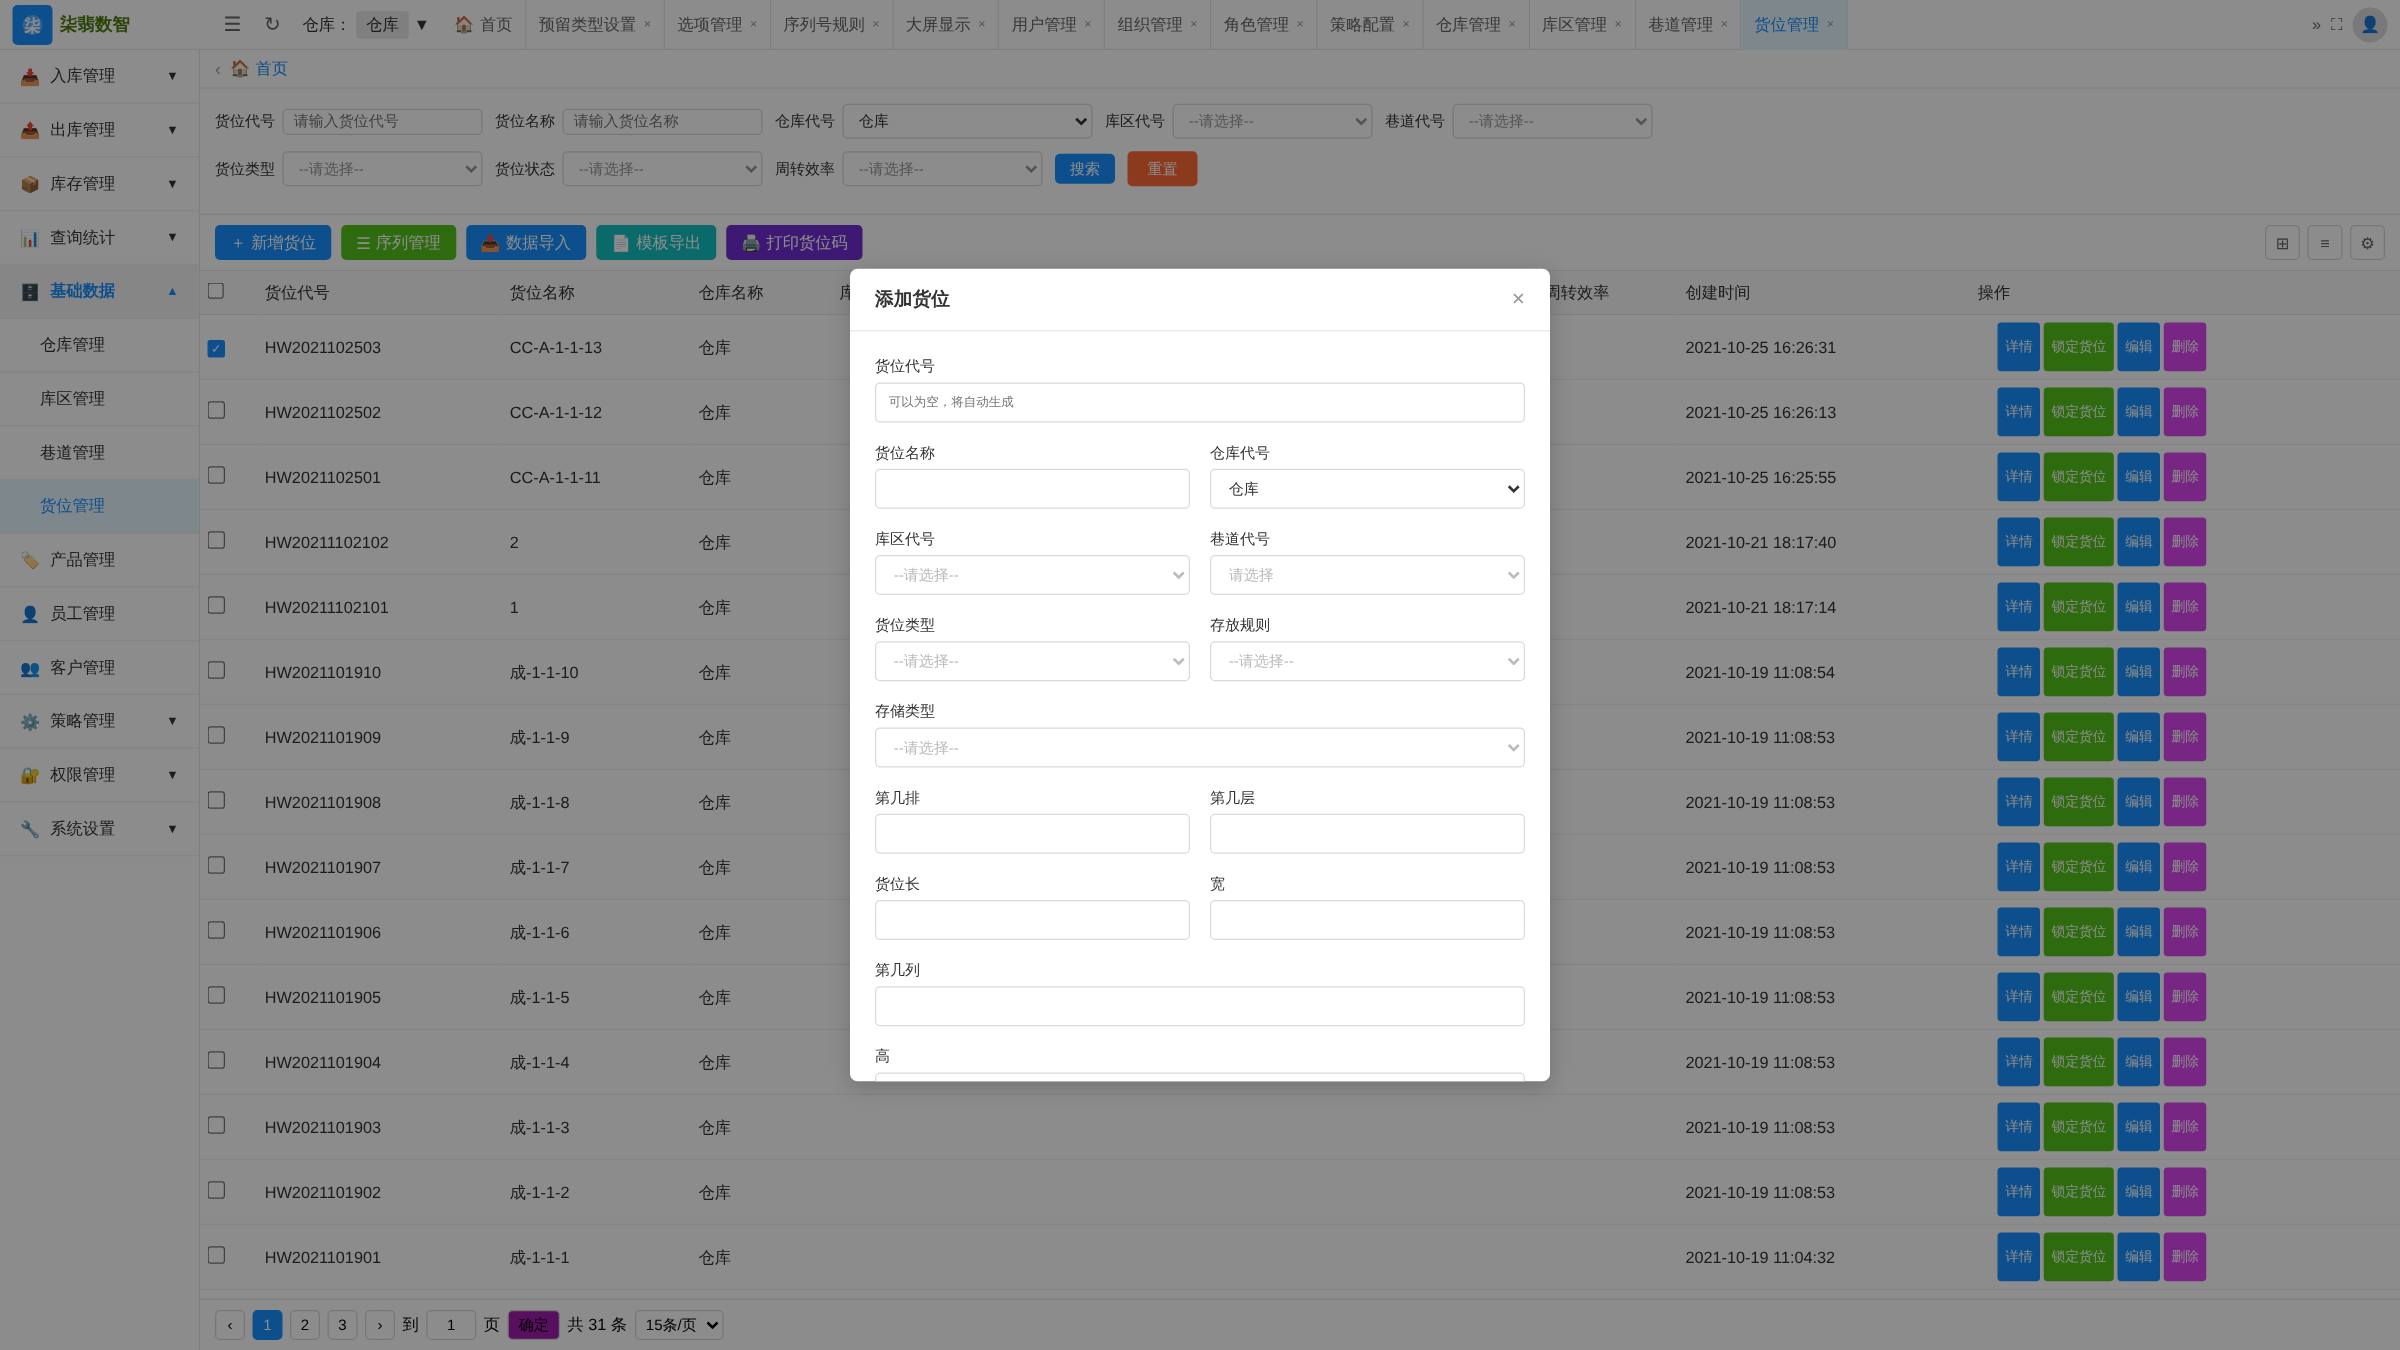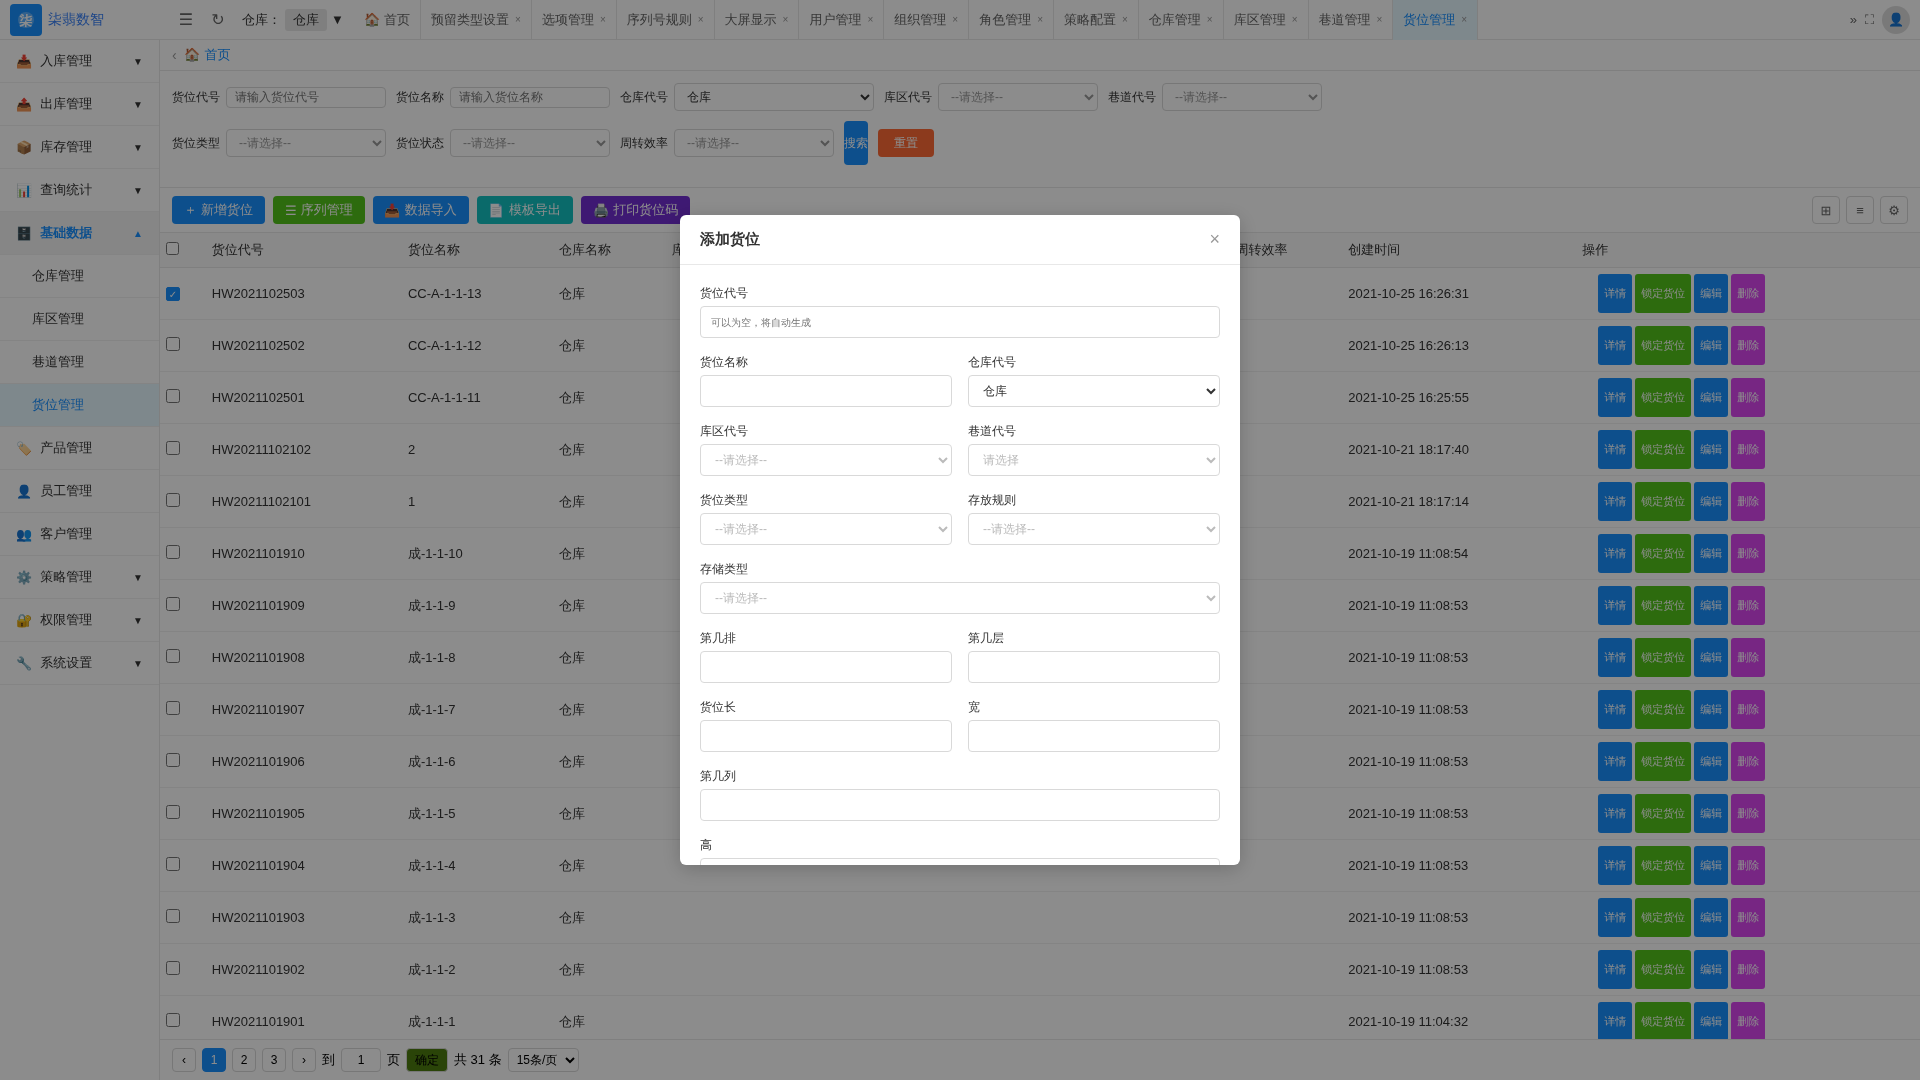--- a/index.html
+++ b/index.html
@@ -20,21 +20,21 @@
       width: 160px;
       gap: 6px;
     }
     .logo-icon {
       width: 32px; height: 32px;
       background: #1890ff;
       border-radius: 4px;
       display: flex; align-items: center; justify-content: center;
       color: white; font-weight: bold; font-size: 14px;
     }
-    .logo-text { color: #3b82f6; font-weight: normal; font-size: 14px; }
+    .logo-text { color: #4d7c0f; font-weight: bold; font-size: 14px; }
     .top-nav {
       display: flex;
       align-items: center;
       flex: 1;
       gap: 0;
     }
     .top-nav-icon {
       width: 32px; height: 32px; display: flex; align-items: center; justify-content: center;
       cursor: pointer; color: #666; font-size: 16px;
     }
@@ -150,21 +150,21 @@
       border: 1px solid #d9d9d9;
       border-radius: 4px;
       padding: 0 8px;
       font-size: 12px;
       color: #333;
       width: 200px;
       outline: none;
       background: #fff;
     }
     .btn-search {
-      height: 44px; padding: 0 0;
+      height: 24px; padding: 0 12px;
       background: #1890ff; color: #fff;
       border: none; border-radius: 4px; cursor: pointer; font-size: 12px;
     }
     .btn-reset {
       height: 28px; padding: 0 16px;
       background: #ff6b35; color: #fff;
       border: none; border-radius: 4px; cursor: pointer; font-size: 12px;
     }
 
     
@@ -252,21 +252,21 @@
       width: 40px; height: 24px;
       border: 1px solid #d9d9d9; border-radius: 4px;
       text-align: center; font-size: 12px;
     }
     .page-select {
       height: 24px; border: 1px solid #d9d9d9; border-radius: 4px;
       font-size: 12px; padding: 0 4px; background: #fff;
     }
     .page-confirm {
       height: 24px; padding: 0 8px;
-      background: #4d7c0f; border: 1px solid #d9d9d9; border-radius: 4px;
+      background: #a21caf; border: 1px solid #d9d9d9; border-radius: 4px;
       cursor: pointer; font-size: 12px;
     }
 
     
     .modal-overlay {
       position: fixed;
       top: 0; left: 0; right: 0; bottom: 0;
       background: rgba(0,0,0,0.45);
       z-index: 1000;
       display: flex;

